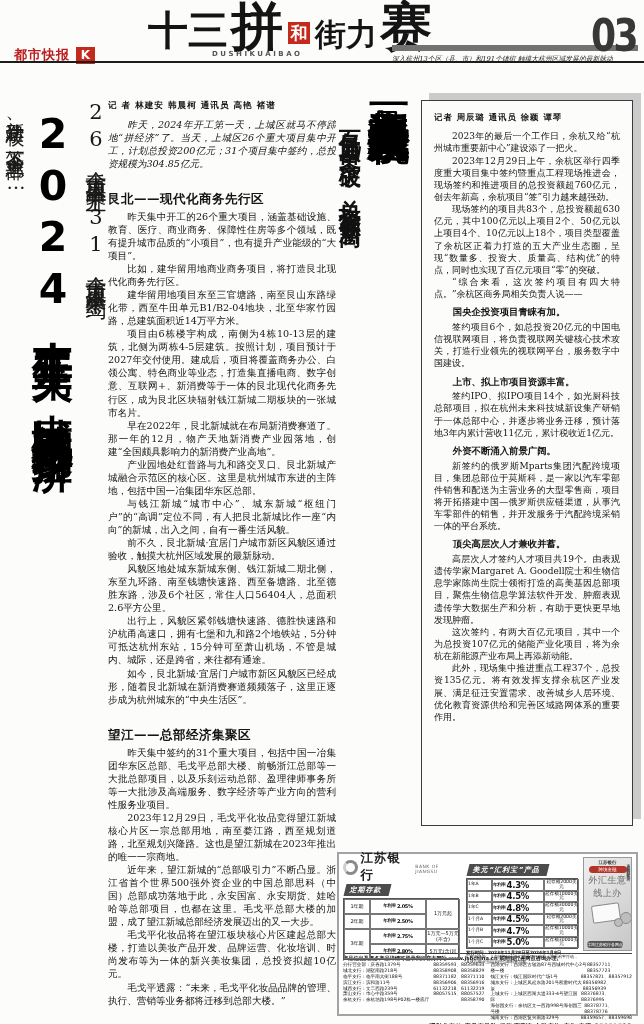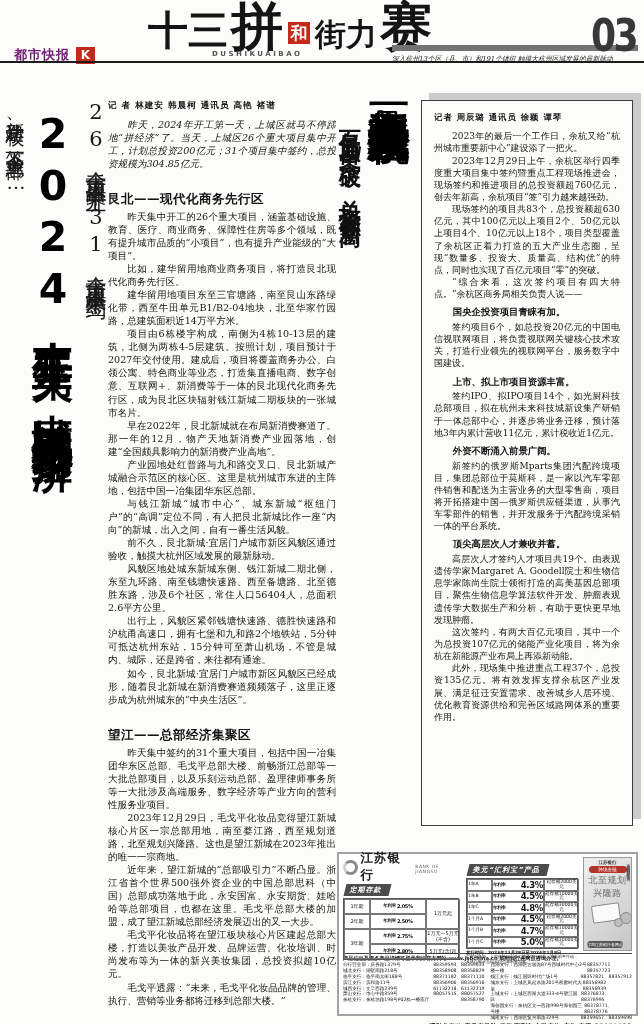--- a/index.html
+++ b/index.html
@@ -10,21 +10,21 @@
             font-family:"DejaVu Serif",serif;font-weight:900;}
   .m-small{font-size:40px;line-height:1;font-weight:700;}
   .m-big{font-size:52px;line-height:.92;}
   .m-box{display:inline-block;background:#c42a1c;color:#fff;font-size:17px;line-height:22px;width:22px;height:22px;
          text-align:center;font-weight:700;margin:0 2px 6px 2px;}
   .m-mid{font-size:31px;line-height:1;font-weight:800;}
   .m-latin{position:absolute;left:64px;top:48px;font-family:"DejaVu Sans",sans-serif;font-size:7px;
            letter-spacing:2.5px;color:#555;font-weight:700;}
   .dateline{position:absolute;left:14px;top:46px;font-family:"DejaVu Sans",sans-serif;font-size:8.5px;color:#222;
             display:flex;align-items:center;gap:6px;}
-  .brand-name{color:#701a75;font-weight:900;font-size:13px;font-family:"DejaVu Serif",serif;letter-spacing:1px;}
+  .brand-name{color:#b91c1c;font-weight:900;font-size:13px;font-family:"DejaVu Serif",serif;letter-spacing:1px;}
   .brand-k{display:inline-block;background:#c42a1c;color:#fff;width:19px;height:17px;line-height:17px;text-align:center;
            font-weight:900;font-family:"DejaVu Sans",sans-serif;font-size:12px;}
   .slogan{position:absolute;left:392px;top:45px;width:246px;font-size:6.8px;color:#222;border-top:6px solid #737373;
           padding-top:3px;font-family:"DejaVu Serif",serif;font-style:italic;}
   .pageno{position:absolute;right:8px;top:10px;font-family:"DejaVu Sans",sans-serif;font-weight:800;font-size:44px;
           color:#383838;letter-spacing:-3px;transform:scaleX(.82);transform-origin:right top;}
   .head-rule{position:absolute;left:0;top:61px;width:644px;height:2px;background:#1c1c1c;}
   
   .vcol{position:absolute;writing-mode:vertical-rl;text-orientation:upright;white-space:nowrap;}
   .l-deck{left:82px;top:100px;height:560px;font-size:21px;letter-spacing:3px;color:#1a1a1a;}
@@ -60,21 +60,21 @@
              transform:skewX(-14deg);margin:1px 0 2px 2px;letter-spacing:1px;}
   .cny-grid{display:grid;grid-template-columns:26px 56px 34px;grid-auto-rows:15px;border:1px solid #555;
             width:116px;box-sizing:border-box;}
   .cny-grid div{border:.5px solid #777;display:flex;align-items:center;justify-content:center;text-align:center;
                 font-size:5px;color:#111;box-sizing:border-box;line-height:1.05;}
   .rate{font-weight:900;font-size:9.5px;letter-spacing:-.3px;}
   .rate small{font-size:4.5px;font-weight:700;margin-right:1px;}
   .ad-c2{width:112px;}
   .usd-grid{display:grid;grid-template-columns:25px 52px 35px;grid-auto-rows:11.5px;border:1px solid #555;
             width:112px;box-sizing:border-box;}
-  .usd-grid div{border:.5px solid #777;display:flex;align-items:center;justify-content:space-between;text-align:center;
+  .usd-grid div{border:.5px solid #777;display:flex;align-items:center;justify-content:flex-start;text-align:center;
                 font-size:4.6px;box-sizing:border-box;line-height:1;}
   .usd-grid .rate{font-size:8.5px;}
   .usd-note1{font-size:4.4px;font-weight:700;margin-top:1px;}
   .usd-note2{font-size:4px;color:#222;line-height:1.15;}
   .ad-c3{flex:1;position:relative;background:linear-gradient(135deg,#efefef 0%,#d9d9d9 55%,#c6c6c6 100%);
          border:.5px solid #999;overflow:hidden;}
   .promo-bank{font-size:4.5px;font-weight:700;color:#333;text-align:center;margin-top:2px;}
   .promo-pill{width:38px;margin:1px auto;background:#b3352a;color:#fff;font-size:4.5px;text-align:center;
               border-radius:4px;padding:1px 0;}
   .promo-title{font-size:9px;font-weight:900;color:#8c8c8c;text-align:center;letter-spacing:.5px;
@@ -246,21 +246,21 @@
               <span>5.0%</span>
             </div>
             <div>起存额30000美元</div>
           </div>
         <div class="usd-note1">发行时间：2023年11月28日至2024年1月8日</div>
         <div class="usd-note2">汇率有风险，入市须谨慎。外汇牌价随行就市，产品利率浮动，具体以购买当日我行公布利率为准。</div>
       </div>
       <div class="ad-c3">
         <div class="promo-bank">江苏银行</div>
         <div class="promo-pill">跨境金融</div>
-        <div class="promo-title">北至规划兴隆路</div>
+        <div class="promo-title">外汇生意线上办</div>
         <div class="promo-art">
           <div class="promo-card"></div>
           <div class="promo-coin1"></div>
           <div class="promo-coin2"></div>
         </div>
         <div class="promo-bar">详询江苏银行各网点</div>
         <div class="promo-side">本广告最终解释权归江苏银行所有</div>
       </div>
     </div>
     <div class="ad-info">

